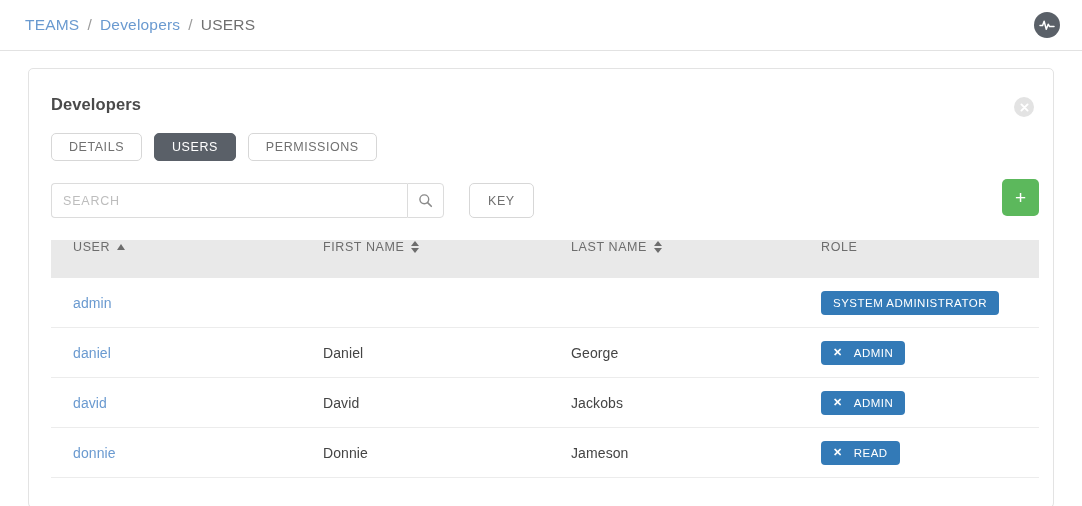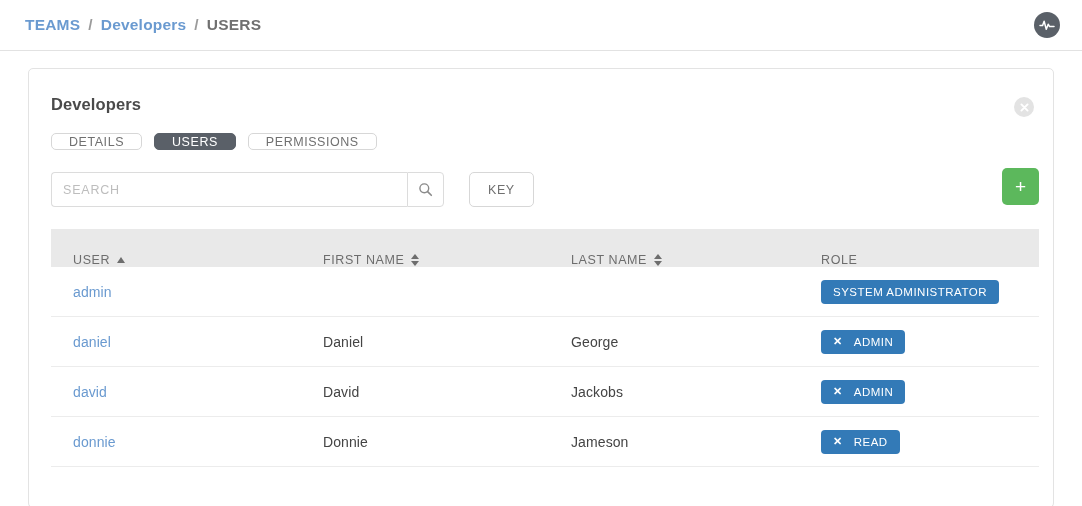--- a/index.html
+++ b/index.html
@@ -21,21 +21,20 @@
     border-bottom: 1px solid #e2e2e2;
     display: flex;
     align-items: center;
     padding: 0 24px 0 25px;
   }
   .breadcrumb {
     display: flex;
     align-items: center;
     font-size: 15.5px;
     letter-spacing: .2px;
-    font-weight: bold;
   }
   .crumb-link {
     color: #6a9ad0;
     text-decoration: none;
     cursor: pointer;
   }
   .crumb-sep {
     color: #9b9b9b;
     margin: 0 8px;
   }
@@ -89,21 +88,21 @@
     letter-spacing: .1px;
   }
 
   
   .tabs {
     display: flex;
     gap: 12px;
     padding: 19px 0 0 22px;
   }
   .tab {
-    height: 17px;
+    height: 28px;
     padding: 0 17px;
     border-radius: 5px;
     display: flex;
     align-items: center;
     justify-content: center;
     font-size: 12.5px;
     letter-spacing: .55px;
     cursor: pointer;
     border: 1px solid #d7d7d7;
     background: #ffffff;
@@ -188,21 +187,21 @@
     font-family: "Liberation Sans", sans-serif;
   }
 
   
   .table {
     margin: 22px 14px 0 22px;
     width: calc(100% - 36px);
   }
   .thead {
     display: flex;
-    align-items: flex-end;
+    align-items: flex-start;
     background: #e9e9e9;
     height: 38px;
     padding: 0 0 0 22px;
   }
   .th {
     font-size: 12.5px;
     letter-spacing: .6px;
     color: #6d6d6d;
     display: flex;
     align-items: center;

